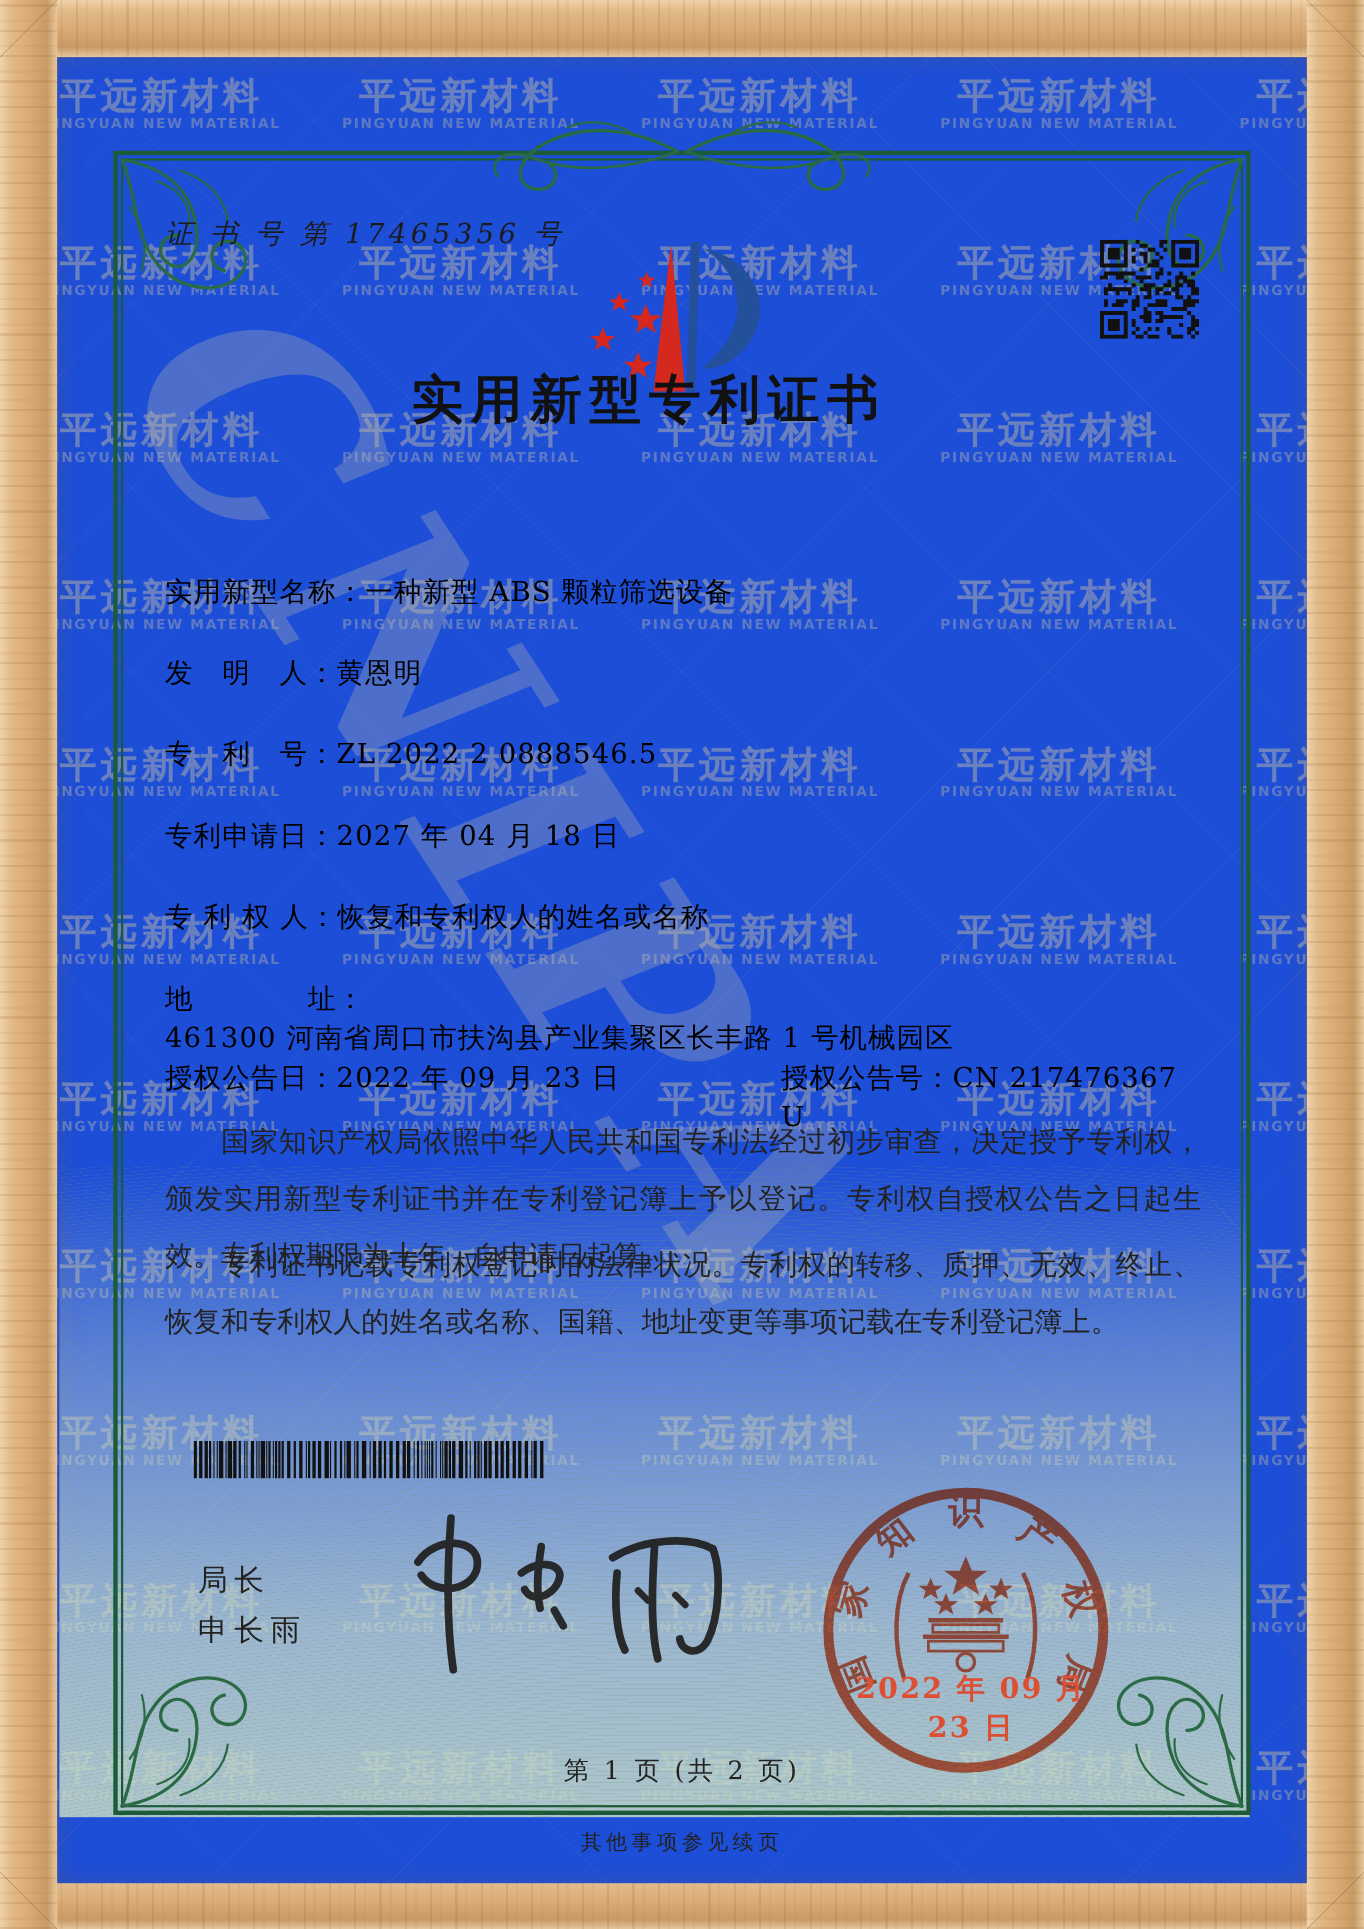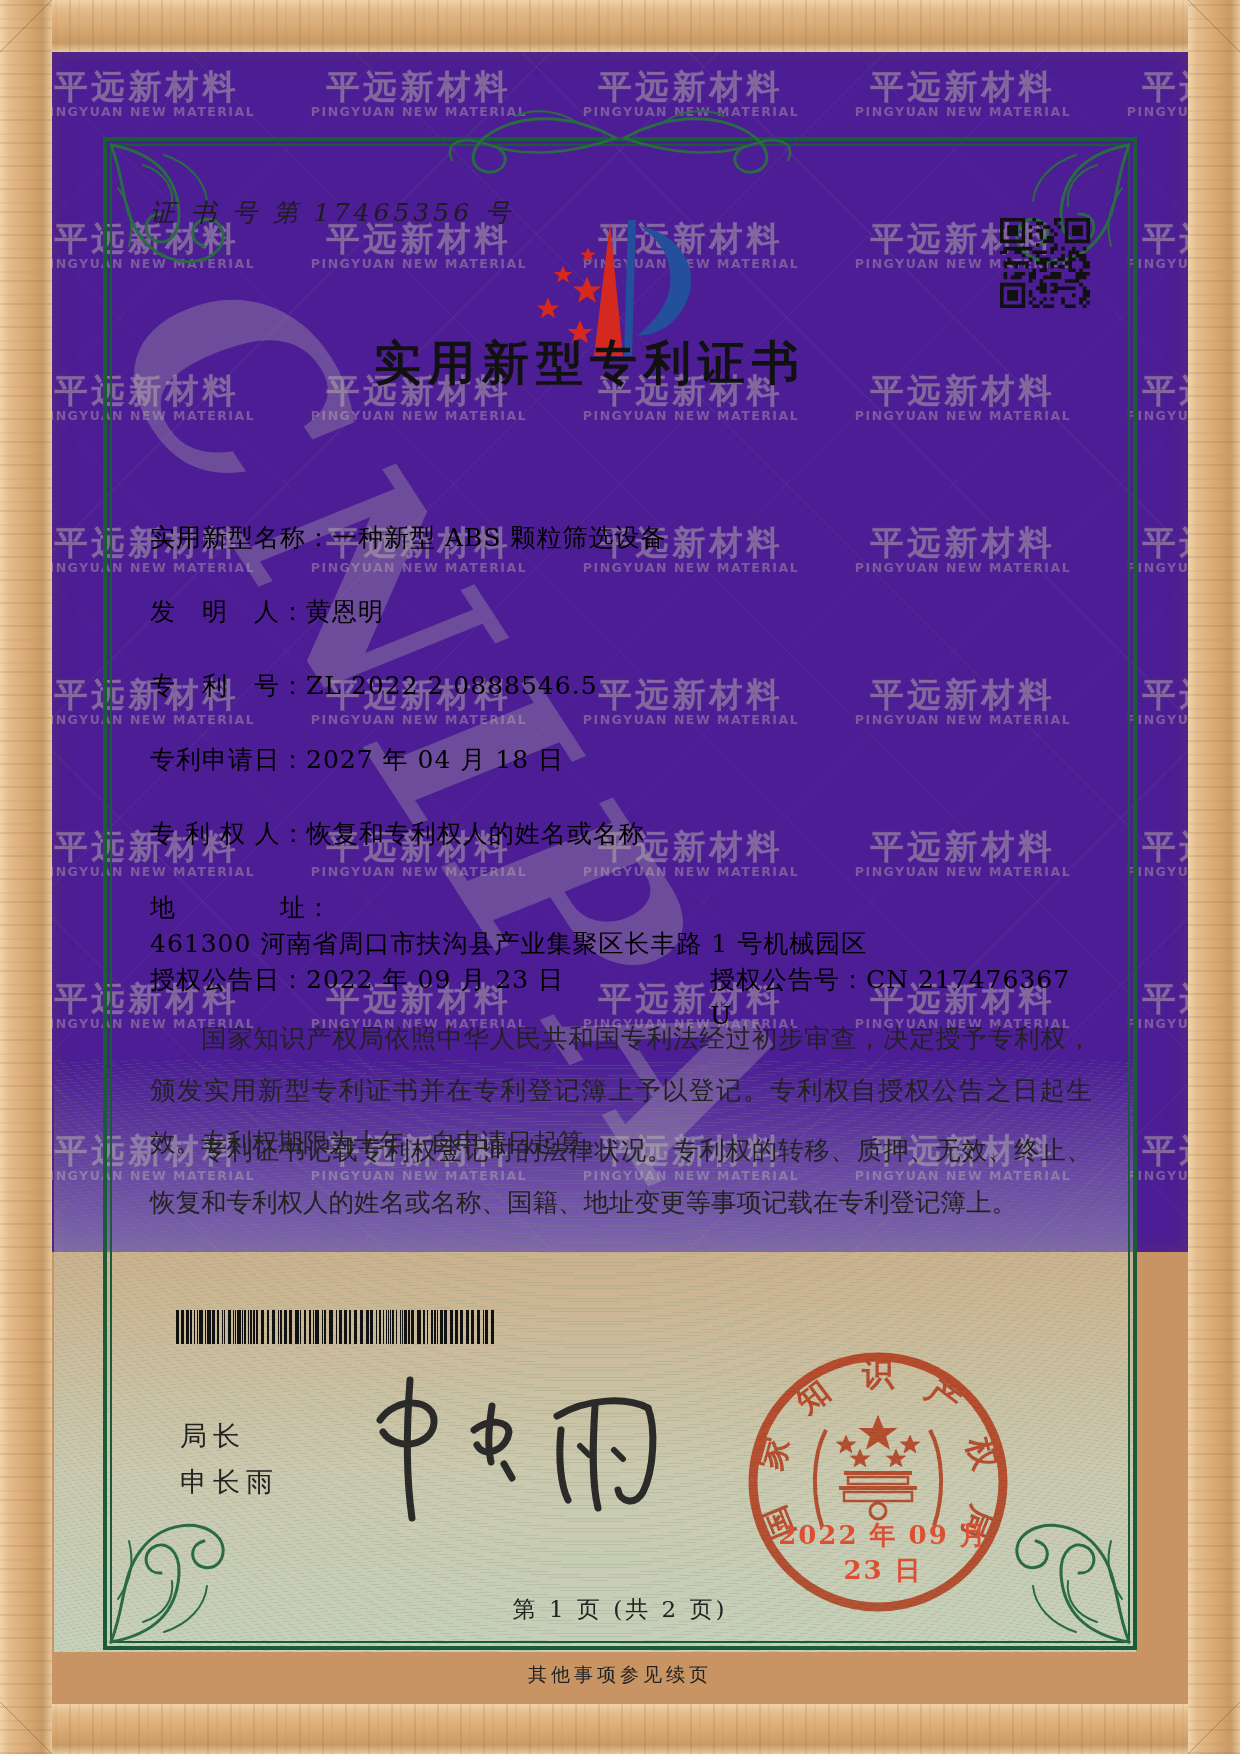--- a/index.html
+++ b/index.html
@@ -14,21 +14,21 @@
       background-image:repeating-linear-gradient(0deg,rgba(146,96,46,.16) 0 2px,rgba(255,255,255,0) 2px 9px,rgba(182,130,74,.12) 9px 11px,rgba(255,255,255,0) 11px 23px),
       linear-gradient(90deg,#f0d3ab 0%,#e3bb8b 18%,#d8a872 55%,#c79a66 82%,#e8c79c 100%);}
   .wood.top{top:0;} .wood.bottom{bottom:0;height:50px;}
   .wood.left{left:0;} .wood.right{right:0;}
   .miter{position:absolute;width:52px;height:52px;z-index:3;}
   .miter.tl{left:0;top:0;background:linear-gradient(135deg,transparent 49.2%,rgba(120,78,36,.45) 50%,transparent 50.8%);}
   .miter.tr{right:0;top:0;background:linear-gradient(-135deg,transparent 49.2%,rgba(120,78,36,.45) 50%,transparent 50.8%);}
   .miter.bl{left:0;bottom:0;background:linear-gradient(45deg,transparent 49.2%,rgba(120,78,36,.45) 50%,transparent 50.8%);}
   .miter.br{right:0;bottom:0;background:linear-gradient(-45deg,transparent 49.2%,rgba(120,78,36,.45) 50%,transparent 50.8%);}
   
-  #paper{position:absolute;left:52px;top:52px;width:1136px;height:1200px;background:#4c1d95;
+  #paper{position:absolute;left:52px;top:52px;width:1136px;height:1660px;background:#1d4ed8;
      box-shadow:inset 0 0 22px rgba(130,90,50,.25);overflow:hidden;}
   #lattice{position:absolute;inset:0;opacity:.55;pointer-events:none;
      background-image:
        repeating-linear-gradient(45deg,rgba(160,150,135,.16) 0 1px,transparent 1px 118px),
        repeating-linear-gradient(-45deg,rgba(160,150,135,.16) 0 1px,transparent 1px 118px);}
   
   .wmItem{position:absolute;width:250px;text-align:center;color:rgba(186,180,170,.42);
      font-family:"DejaVu Sans","Liberation Sans",sans-serif;pointer-events:none;}
   .wmItem .cn{font-size:33px;font-weight:bold;letter-spacing:4px;line-height:34px;
      -webkit-text-stroke:1px rgba(186,180,170,.15);}

